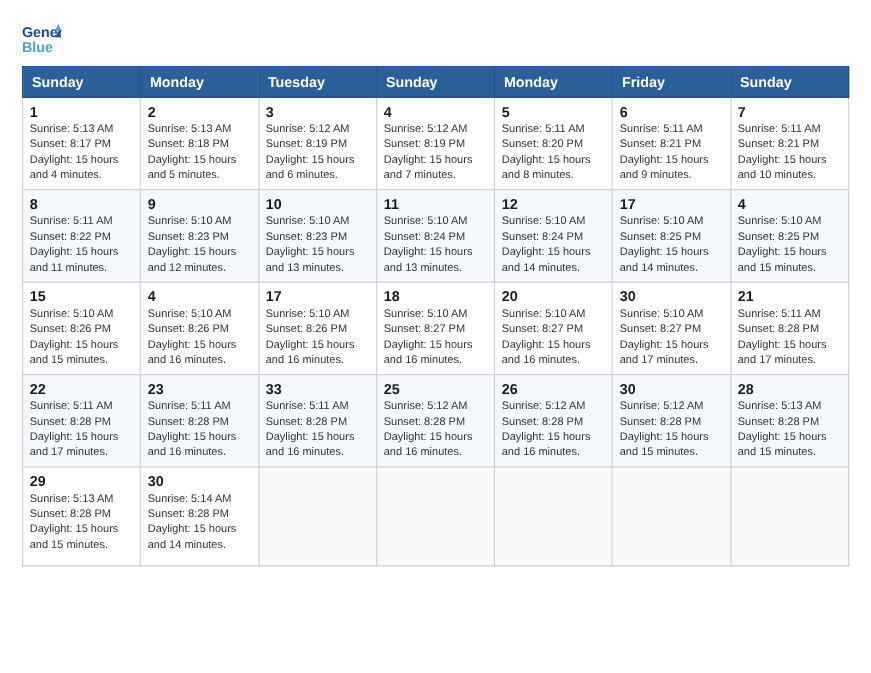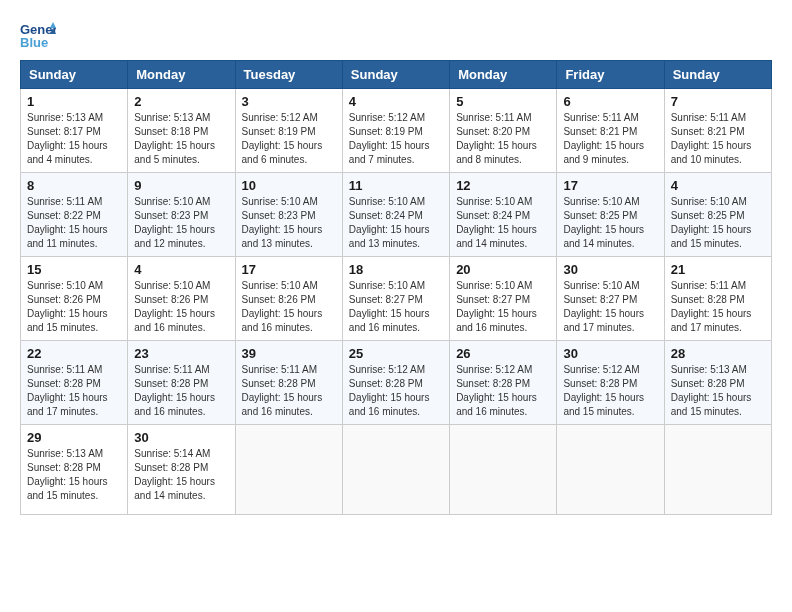--- a/index.html
+++ b/index.html
@@ -206,21 +206,21 @@
       <tr>
         <td>
           <span class="day-number">22</span>
           <div class="day-info">Sunrise: 5:11 AM<br>Sunset: 8:28 PM<br>Daylight: 15 hours<br>and 17 minutes.</div>
         </td>
         <td>
           <span class="day-number">23</span>
           <div class="day-info">Sunrise: 5:11 AM<br>Sunset: 8:28 PM<br>Daylight: 15 hours<br>and 16 minutes.</div>
         </td>
         <td>
-          <span class="day-number">39</span>
+          <span class="day-number">33</span>
           <div class="day-info">Sunrise: 5:11 AM<br>Sunset: 8:28 PM<br>Daylight: 15 hours<br>and 16 minutes.</div>
         </td>
         <td>
           <span class="day-number">25</span>
           <div class="day-info">Sunrise: 5:12 AM<br>Sunset: 8:28 PM<br>Daylight: 15 hours<br>and 16 minutes.</div>
         </td>
         <td>
           <span class="day-number">26</span>
           <div class="day-info">Sunrise: 5:12 AM<br>Sunset: 8:28 PM<br>Daylight: 15 hours<br>and 16 minutes.</div>
         </td>

